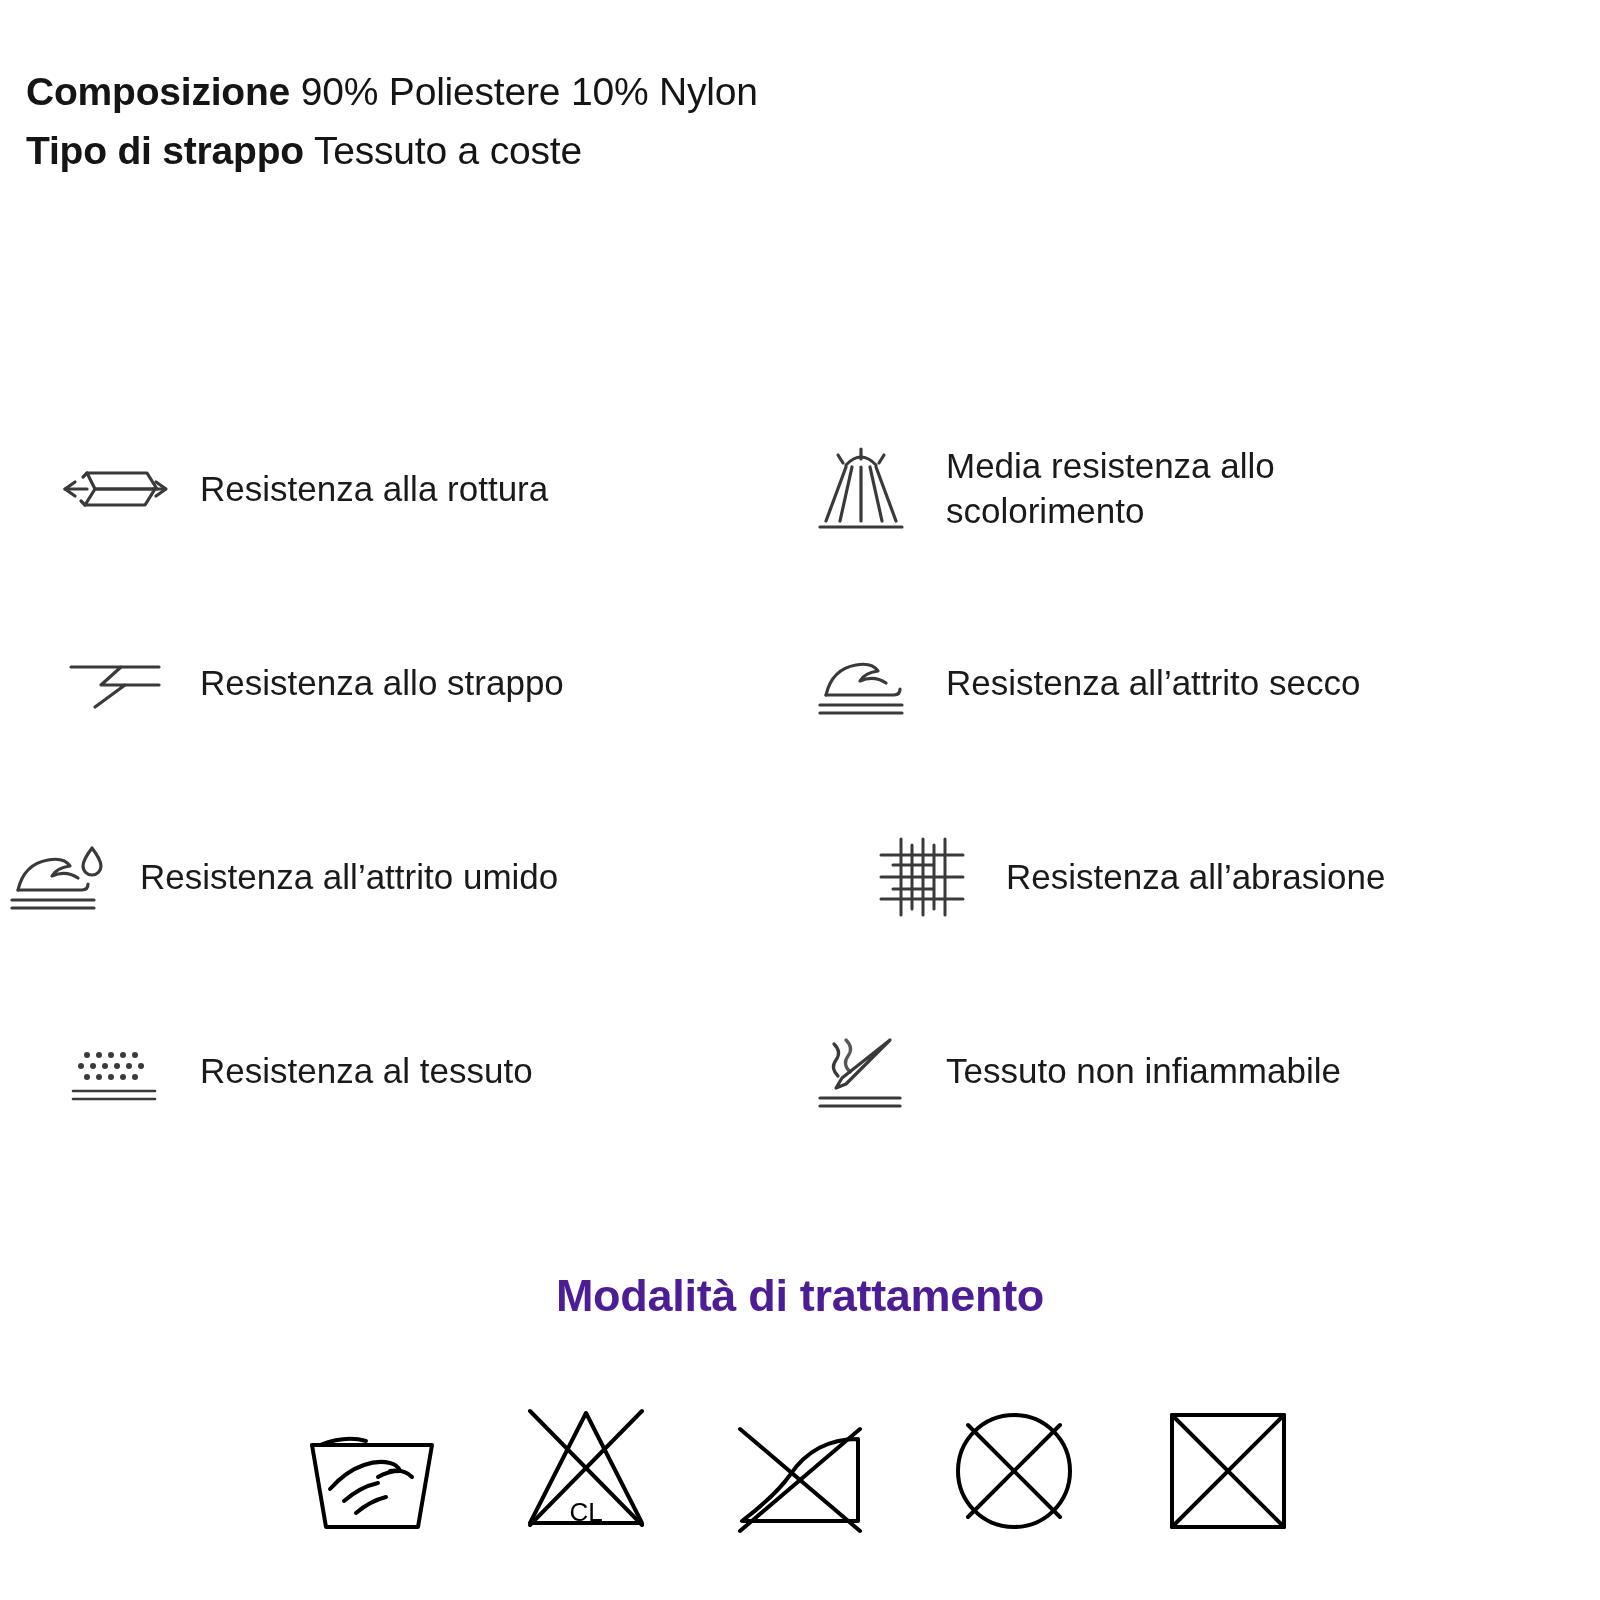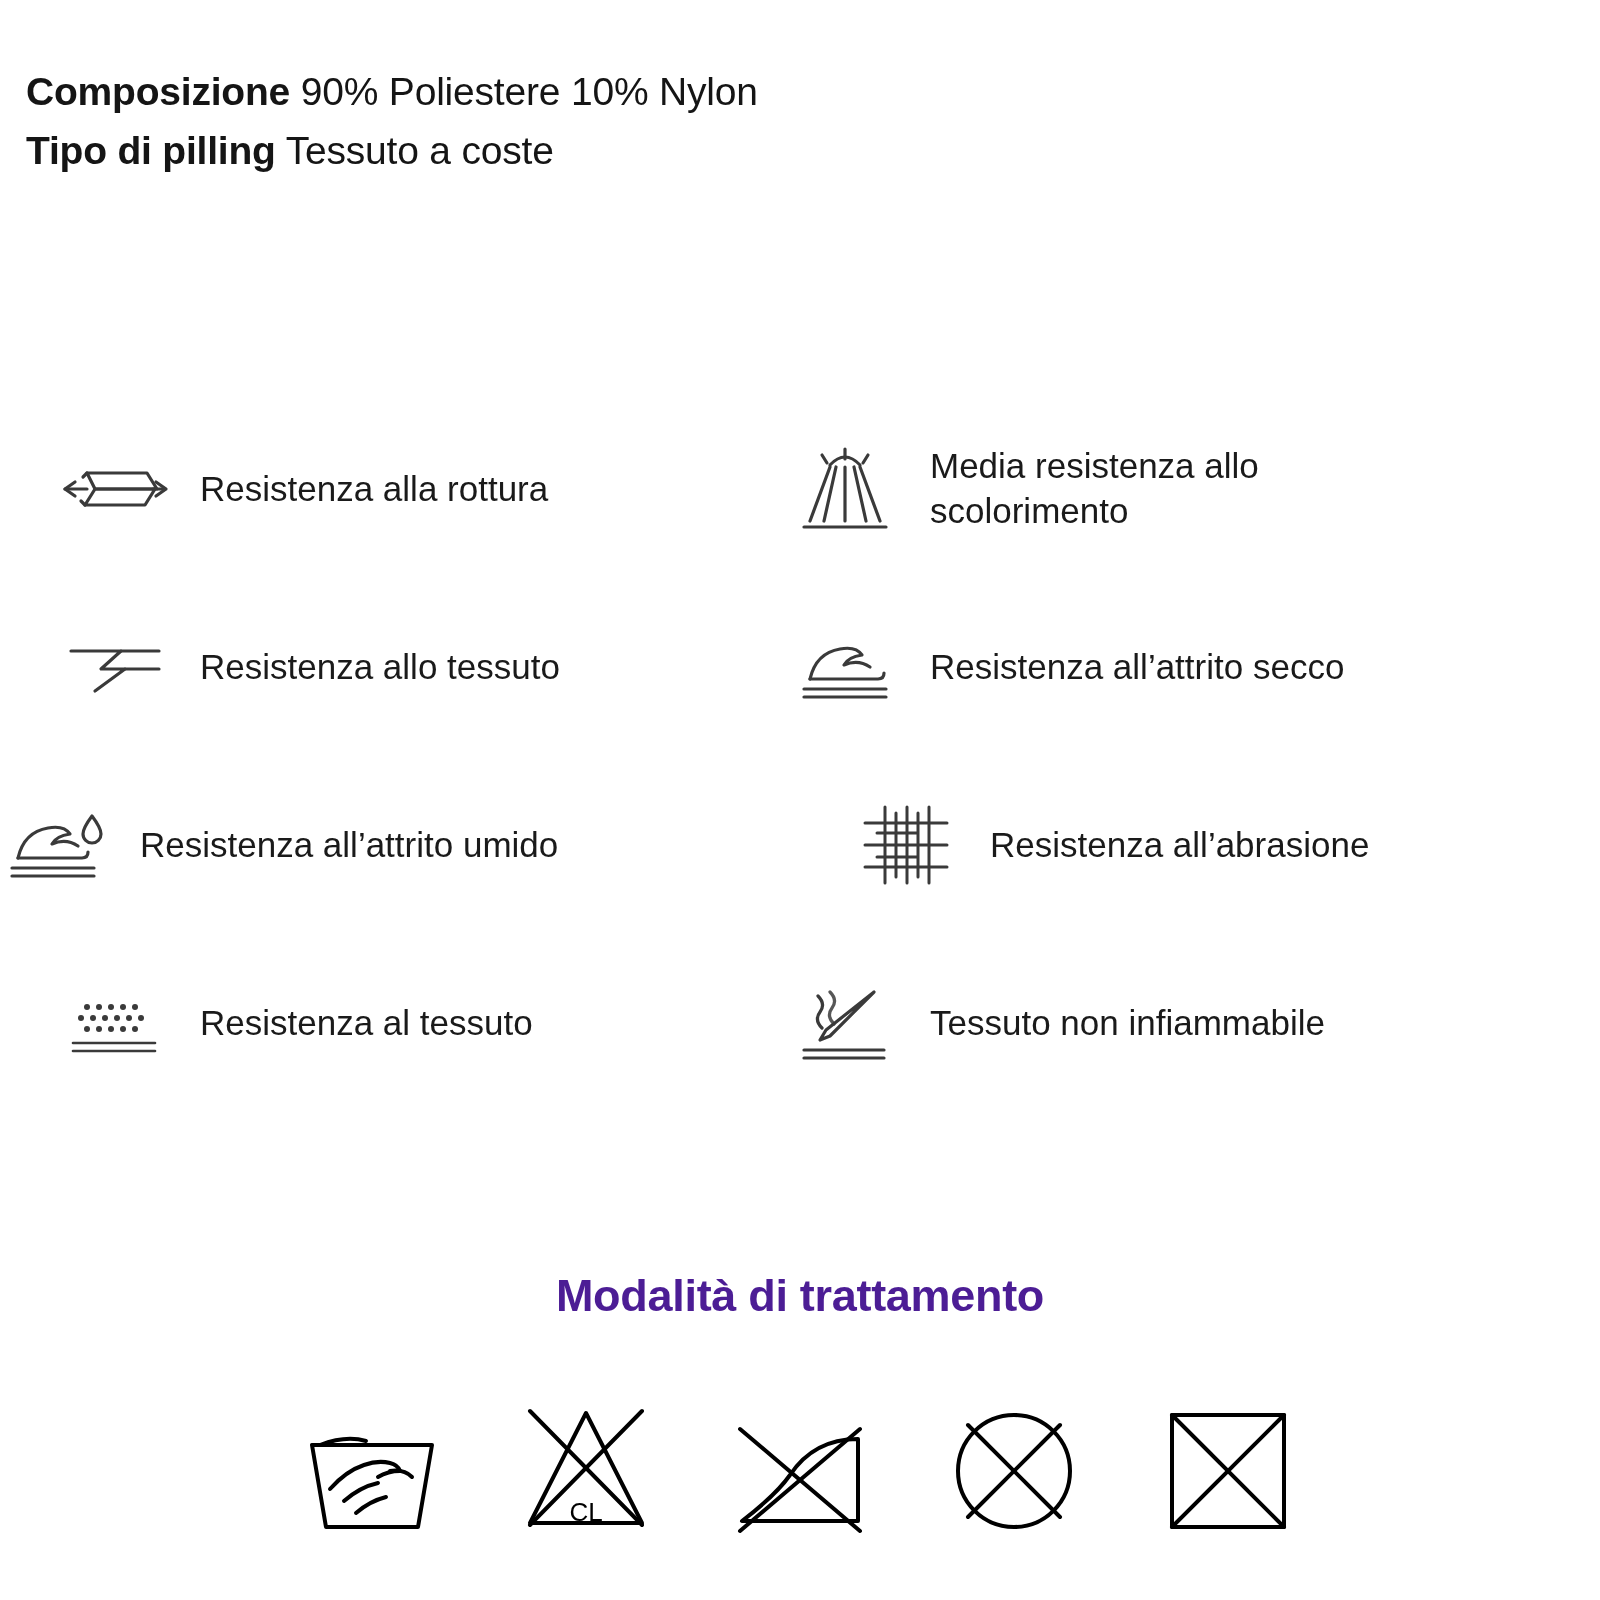--- a/index.html
+++ b/index.html
@@ -44,20 +44,21 @@
 
   
   .props {
     position: absolute;
     left: 0;
     top: 400px;
     width: 1600px;
     display: grid;
     grid-template-columns: 790px 810px;
     grid-auto-rows: 178px;
+    gap: 16px;
   }
   .prop {
     display: flex;
     align-items: center;
     gap: 30px;
     padding-left: 60px;
   }
   .prop.right { padding-left: 0px; }
   .prop-icon {
     flex: 0 0 auto;
@@ -114,21 +115,21 @@
 <body>
 
 <div class="page">
 
   <div class="header">
     <div class="header-line">
       <span class="lbl">Composizione</span>
       <span class="val">90% Poliestere 10% Nylon</span>
     </div>
     <div class="header-line">
-      <span class="lbl">Tipo di pilling</span>
+      <span class="lbl">Tipo di strappo</span>
       <span class="val">Tessuto a coste</span>
     </div>
   </div>
 
   <div class="props">
 
     <div class="prop left cell-l0">
       <span class="prop-icon">
         <svg width="108" height="72" viewBox="0 0 108 72" fill="none" stroke="#3a3a3a" stroke-width="3.2" stroke-linecap="round" stroke-linejoin="round">
           <path d="M26 20 H86 L96 36 H34 Z"></path>
@@ -162,21 +163,21 @@
     </div>
 
     <div class="prop left cell-l1">
       <span class="prop-icon">
         <svg width="108" height="72" viewBox="0 0 108 72" fill="none" stroke="#3a3a3a" stroke-width="3.2" stroke-linecap="round" stroke-linejoin="round">
           <path d="M10 20 H60 L40 38 H64 L34 60"></path>
           <path d="M60 20 H98"></path>
           <path d="M64 38 H98"></path>
         </svg>
       </span>
-      <span class="prop-label">Resistenza allo tessuto</span>
+      <span class="prop-label">Resistenza allo strappo</span>
     </div>
 
     <div class="prop right cell-r1">
       <span class="prop-icon">
         <svg width="106" height="80" viewBox="0 0 106 80" fill="none" stroke="#3a3a3a" stroke-width="3.2" stroke-linecap="round" stroke-linejoin="round">
           <path d="M18 52 q6 -26 30 -30 q16 -3 22 6 q-14 2 -18 10 q14 -6 26 2"></path>
           <path d="M18 52 H86 q6 0 6 -6"></path>
           <line x1="12" y1="62" x2="94" y2="62"></line>
           <line x1="12" y1="70" x2="94" y2="70"></line>
         </svg>

